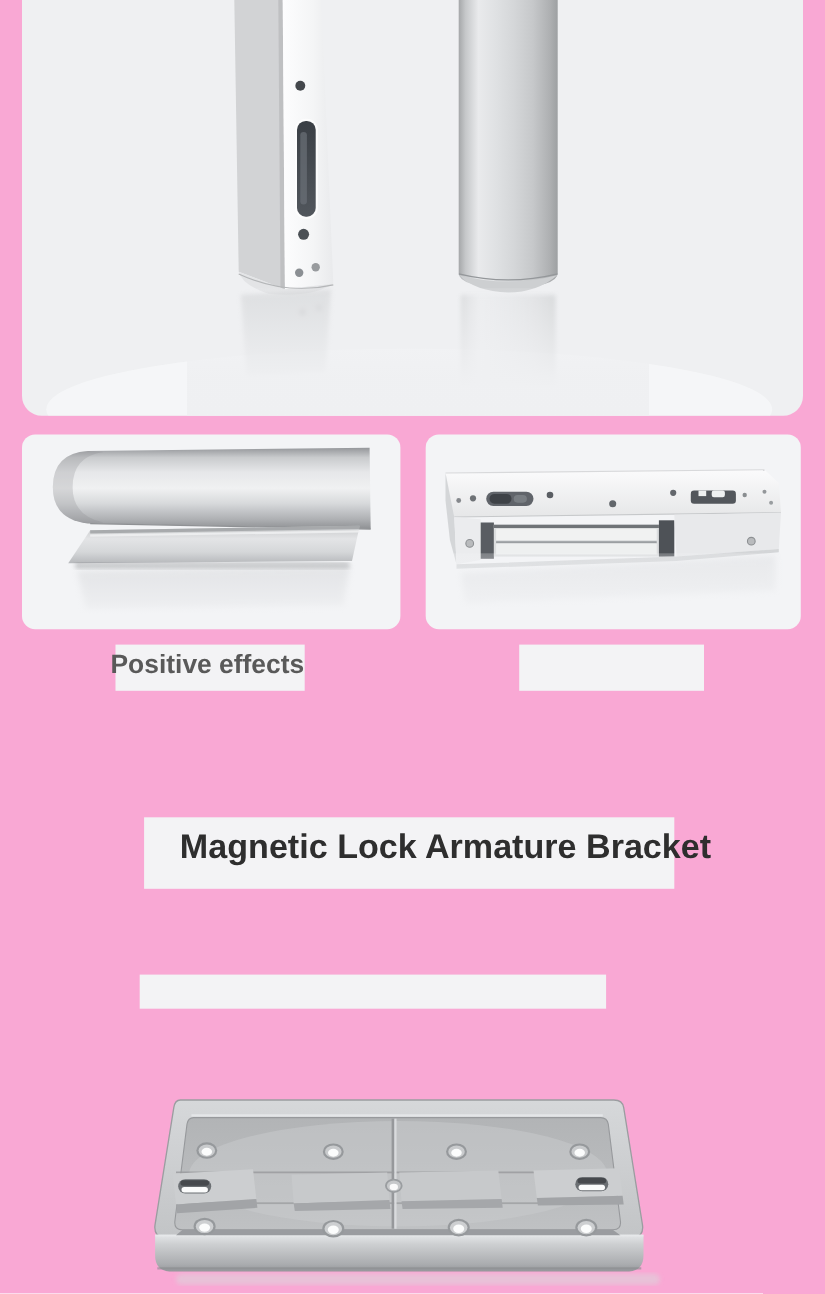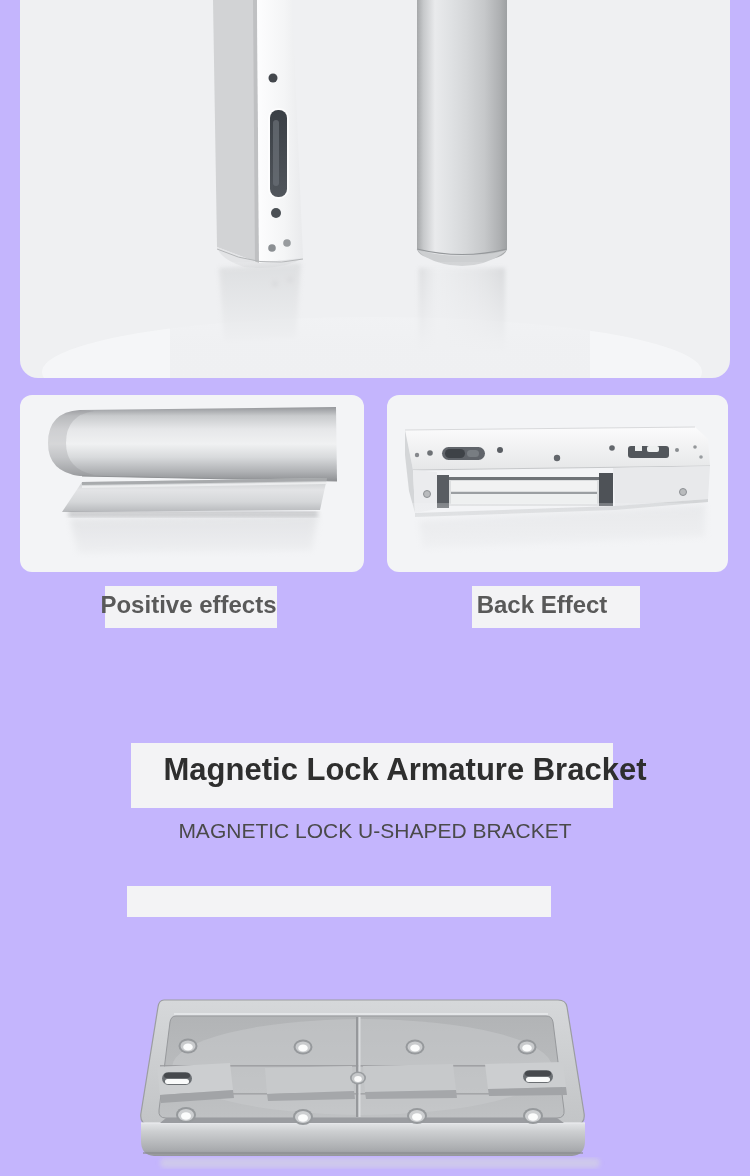--- a/index.html
+++ b/index.html
@@ -1,18 +1,18 @@
 <!DOCTYPE html>
 <html><head>
 <meta charset="utf-8">
 <style>
   html,body{margin:0;padding:0;background:#ffffff;}
   #screen{
     position:relative;width:750px;height:1176px;margin:0 auto;
-    background:#c4b5fd;overflow:hidden;
+    background:#f9a8d4;overflow:hidden;
     font-family:"Liberation Sans",sans-serif;
   }
   .abs{position:absolute;}
   
   .hero-card{
     left:20px;top:0;width:710px;height:378px;
     background:#eff0f2;border-radius:0 0 18px 18px;overflow:hidden;
   }
   
   .gallery-card{background:#f3f4f6;border-radius:12px;overflow:hidden;}
@@ -211,26 +211,24 @@
 
       <polygon points="32,126 318,110 318,142 36,154" fill="#c9cbce" opacity="0.35" filter="url(#rblur3)"></polygon>
       <rect x="18" y="108" width="310" height="69" fill="url(#fadeCard2)"></rect>
     </svg>
   </div>
 
   <div class="abs hl-block blk-cap-left"></div>
   <div class="abs caption cap-left">Positive effects</div>
 
   <div class="abs hl-block blk-cap-right"></div>
-  <div class="abs caption cap-right">Back Effect</div>
 
   <div class="abs hl-block blk-title"></div>
   <div class="abs title">Magnetic Lock Armature Bracket</div>
 
-  <div class="abs subtitle">MAGNETIC LOCK U-SHAPED BRACKET</div>
 
   <div class="abs hl-block blk-feature"></div>
 
   <svg class="abs" style="left:100px;top:955px;" width="550" height="221" viewBox="0 0 550 221">
     <defs>
       <linearGradient id="trayTop" x1="0" y1="0" x2="0" y2="1">
         <stop offset="0" stop-color="#d6d8da"></stop>
           <stop offset="1" stop-color="#c2c4c6"></stop>
       </linearGradient>
       <linearGradient id="trayFront" x1="0" y1="0" x2="0" y2="1">

